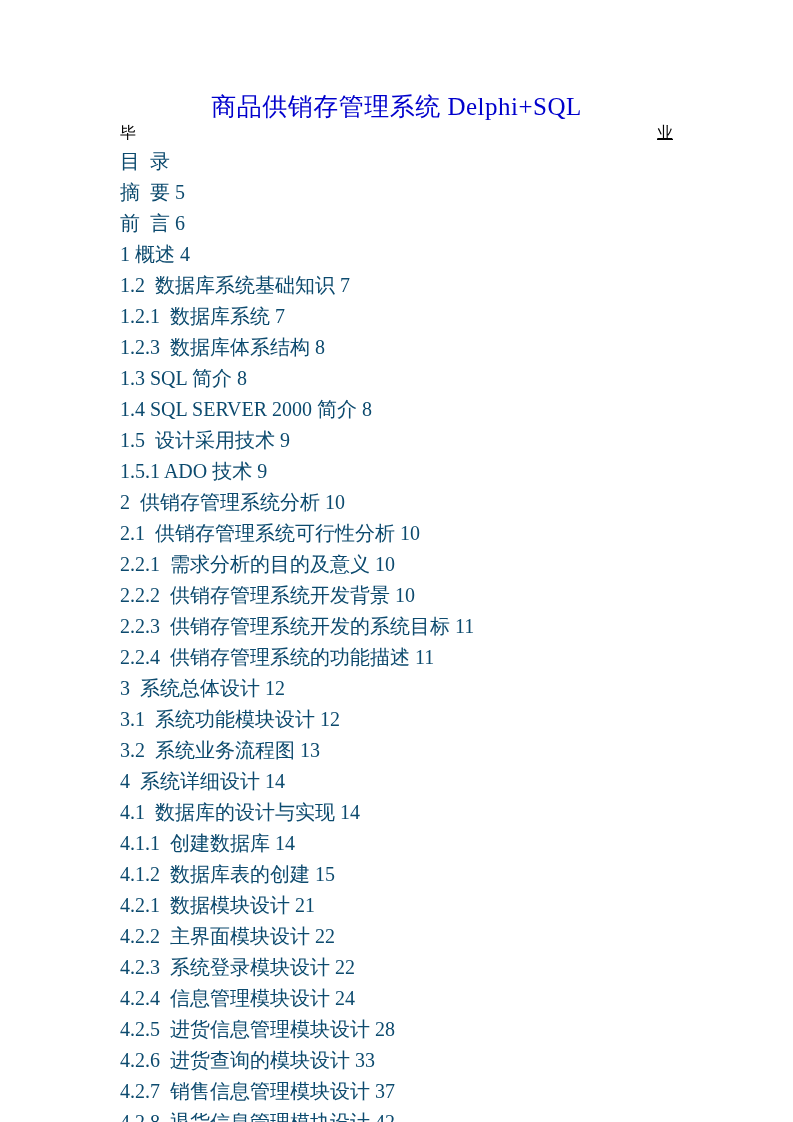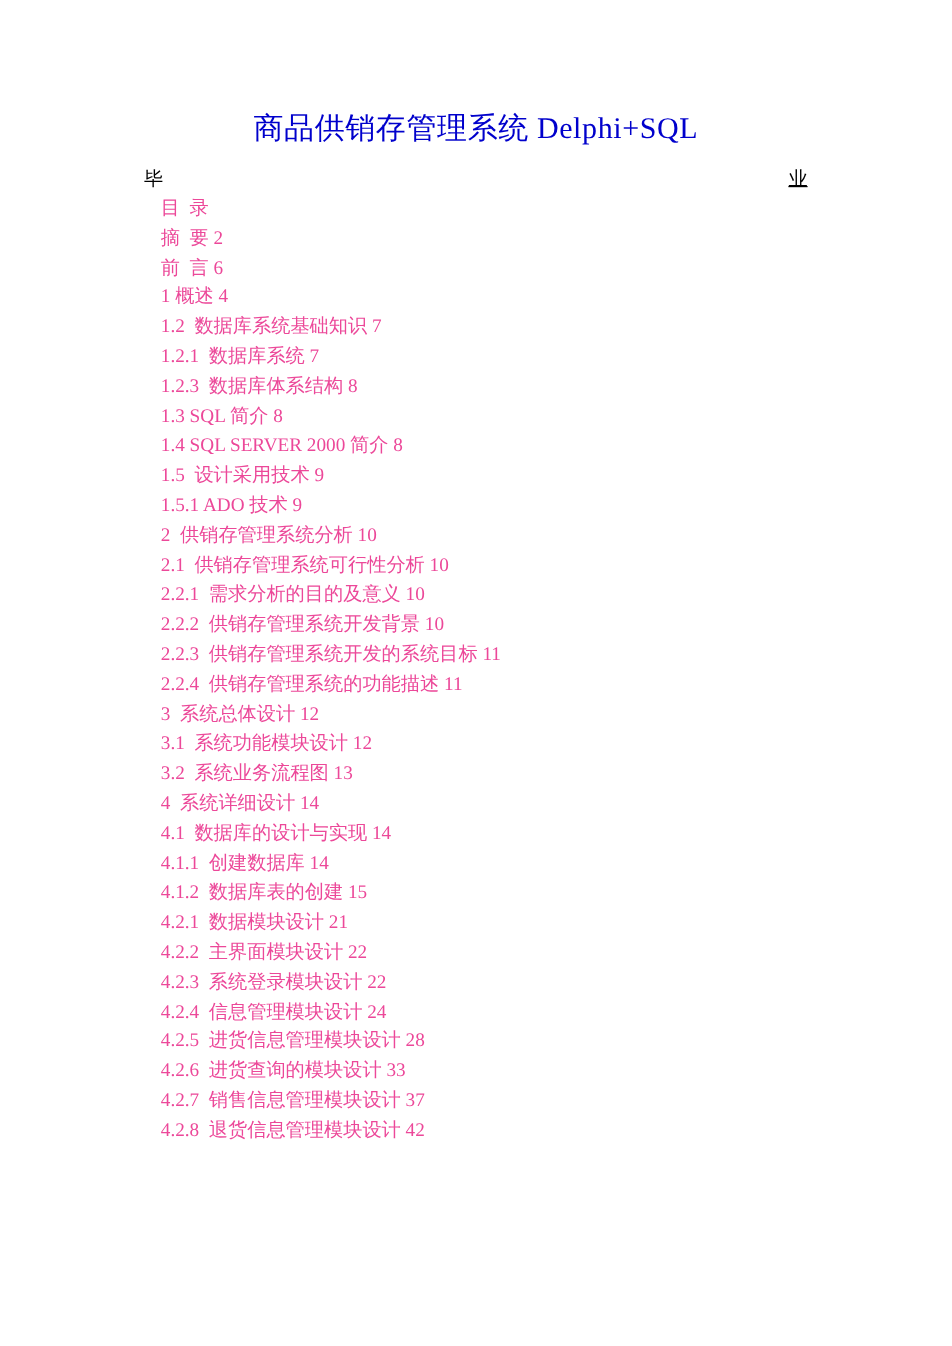--- a/index.html
+++ b/index.html
@@ -13,59 +13,58 @@
     }
     .page {
       padding: 90px 120px 60px 120px;
       box-sizing: border-box;
       width: 100%;
     }
     .title {
       color: #0000cc;
       font-size: 25px;
       text-align: center;
-      margin-bottom: 16px;
+      margin-bottom: 0;
       font-family: "SimSun", "宋体", "Times New Roman", serif;
       letter-spacing: 0.5px;
     }
     .header-row {
       display: flex;
       justify-content: space-between;
       font-size: 16px;
       color: #000000;
       margin-bottom: 2px;
     }
     .header-left {
       flex: 0 0 auto;
     }
     .header-right {
       flex: 0 0 auto;
       text-decoration: underline;
     }
     .toc-line {
-      font-size: 16px;
-      color: #ec4899;
+      font-size: 20px;
+      color: #0c4a6e;
       line-height: 1.55;
       white-space: pre;
       font-family: "SimSun", "宋体", "Times New Roman", serif;
-      margin-left: 14px;
     }
   </style>
 </head>
 <body>
 
 <div class="page">
   <div class="title">商品供销存管理系统 Delphi+SQL</div>
   <div class="header-row">
     <span class="header-left">毕</span>
     <span class="header-right">业</span>
   </div>
   <div class="toc-line">目  录</div>
   <div id="toc-container">
-      <div class="toc-line">摘  要 2</div>
+      <div class="toc-line">摘  要 5</div>
       <div class="toc-line">前  言 6</div>
       <div class="toc-line">1 概述 4</div>
       <div class="toc-line">1.2  数据库系统基础知识 7</div>
       <div class="toc-line">1.2.1  数据库系统 7</div>
       <div class="toc-line">1.2.3  数据库体系结构 8</div>
       <div class="toc-line">1.3 SQL 简介 8</div>
       <div class="toc-line">1.4 SQL SERVER 2000 简介 8</div>
       <div class="toc-line">1.5  设计采用技术 9</div>
       <div class="toc-line">1.5.1 ADO 技术 9</div>
       <div class="toc-line">2  供销存管理系统分析 10</div>

